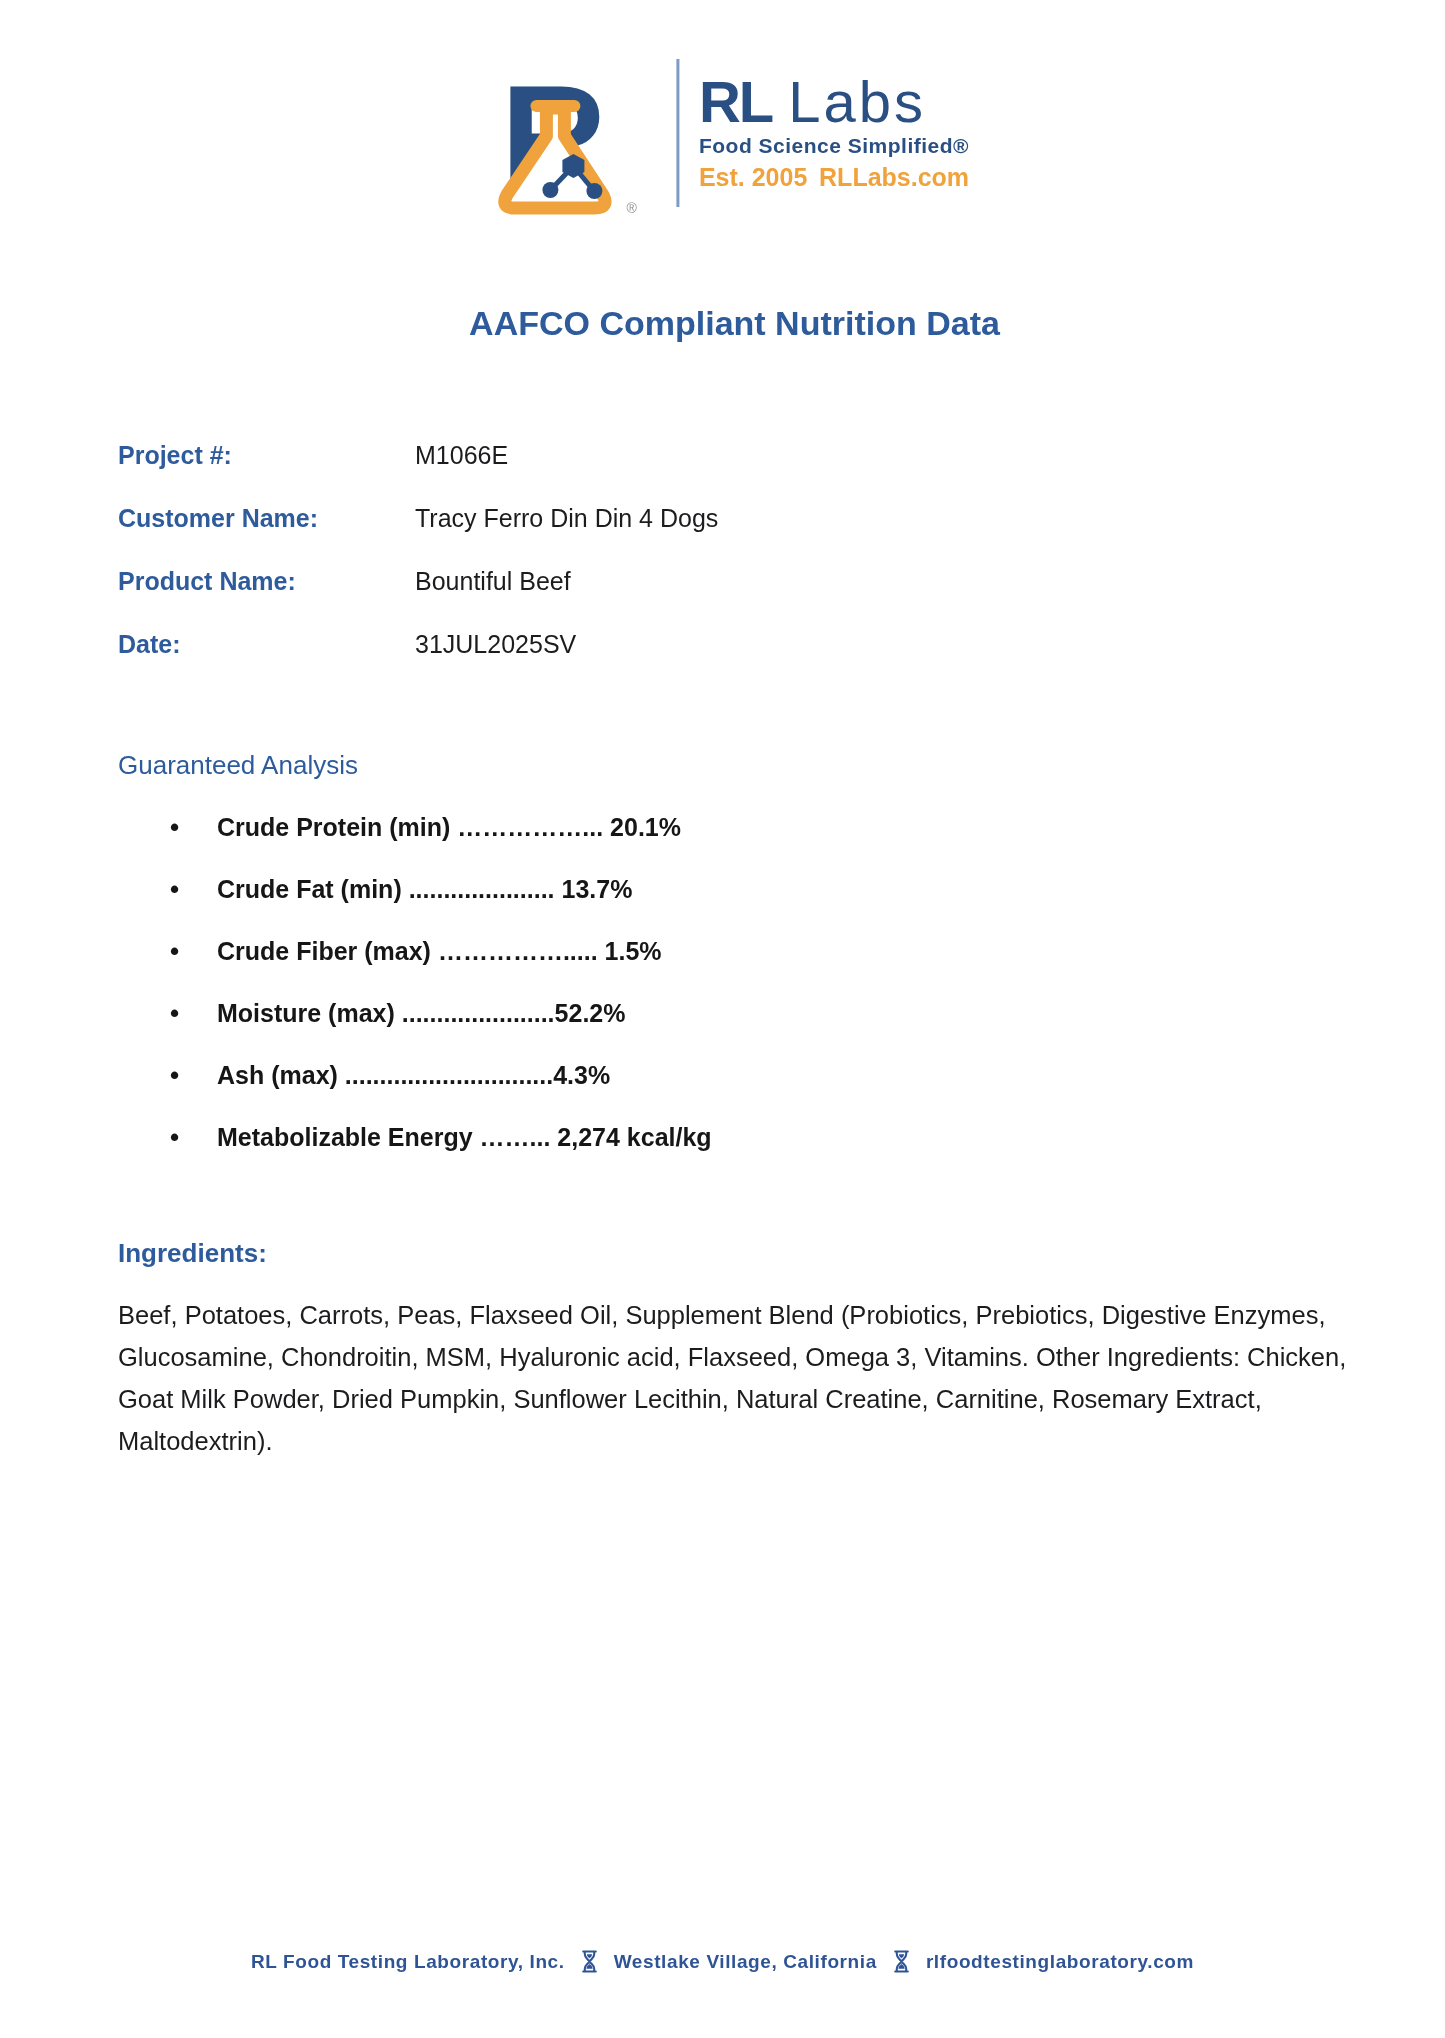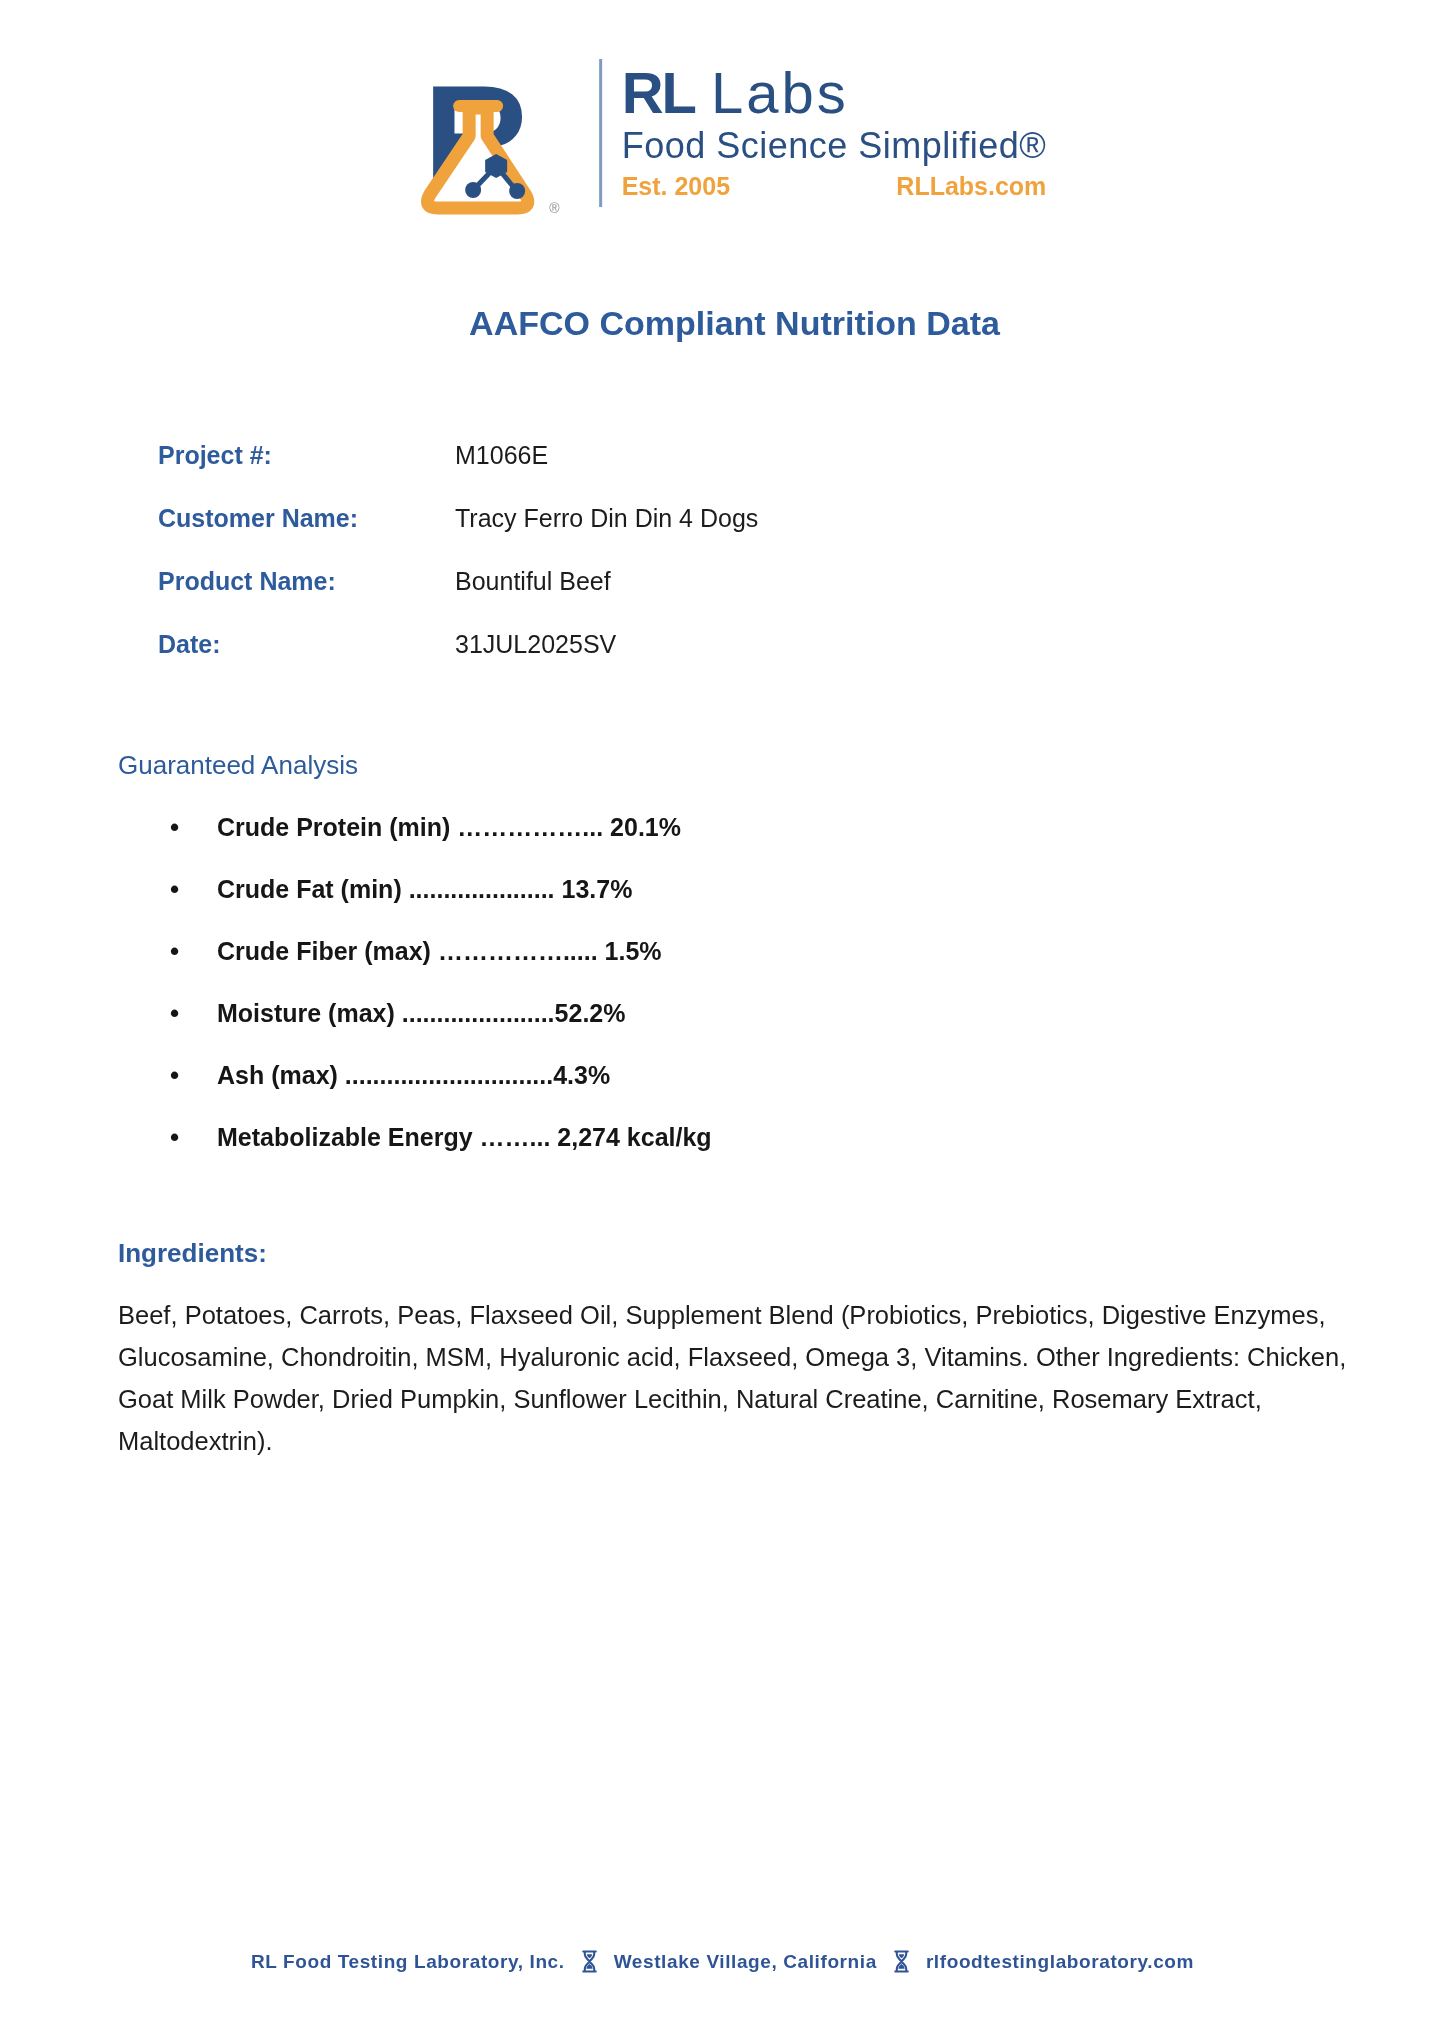--- a/index.html
+++ b/index.html
@@ -13,33 +13,33 @@
   .logo-block {
     position:absolute; top:48px; left:50%; transform:translateX(-50%);
     display:flex; align-items:center; gap:20px;
   }
   .logo-mark { width:180px; height:170px; }
   .logo-divider { width:3px; height:148px; background:#7e9cc2; }
   .logo-text { display:flex; flex-direction:column; }
   .brand-line { white-space:nowrap; color:#2a4f82; font-size:58px; line-height:0.95; }
   .brand-bold { font-weight:bold; letter-spacing:-2px; }
   .brand-light { font-weight:normal; margin-left:16px; letter-spacing:3px; }
-  .tagline { margin-top:4px; font-size:36px; font-weight:normal; color:#2a4f82; letter-spacing:0.5px; white-space:nowrap; }
+  .tagline { margin-top:4px; font-size:21px; font-weight:bold; color:#2a4f82; letter-spacing:0.5px; white-space:nowrap; }
   .est-row { display:flex; justify-content:space-between; margin-top:5px; font-size:25px; font-weight:bold; color:#f0a23c; }
 
   
   .doc-title {
     position:absolute; top:304px; left:0; width:100%;
     text-align:center; font-size:34px; font-weight:bold; color:#2e5b9b;padding-left:24px;
   }
 
   
   .fields { position:absolute; top:440px; left:118px; }
   .field-row { display:flex; margin-bottom:33px; font-size:25px; line-height:30px; }
-  .field-label { width:297px; font-weight:bold; color:#2e5b9b;margin-left:40px; }
+  .field-label { width:297px; font-weight:bold; color:#2e5b9b; }
   .field-value { color:#1c1c1e; }
 
   
   .ga-heading { position:absolute; top:750px; left:118px; font-size:26px; font-weight:normal; color:#2e5b9b; }
   .ga-list { position:absolute; top:812px; left:170px; }
   .ga-item { display:flex; margin-bottom:31px; font-size:25px; line-height:31px; font-weight:bold; color:#161616; }
   .ga-bullet { width:47px; font-size:26px; }
   .ga-leader { white-space:pre; }
 
   

